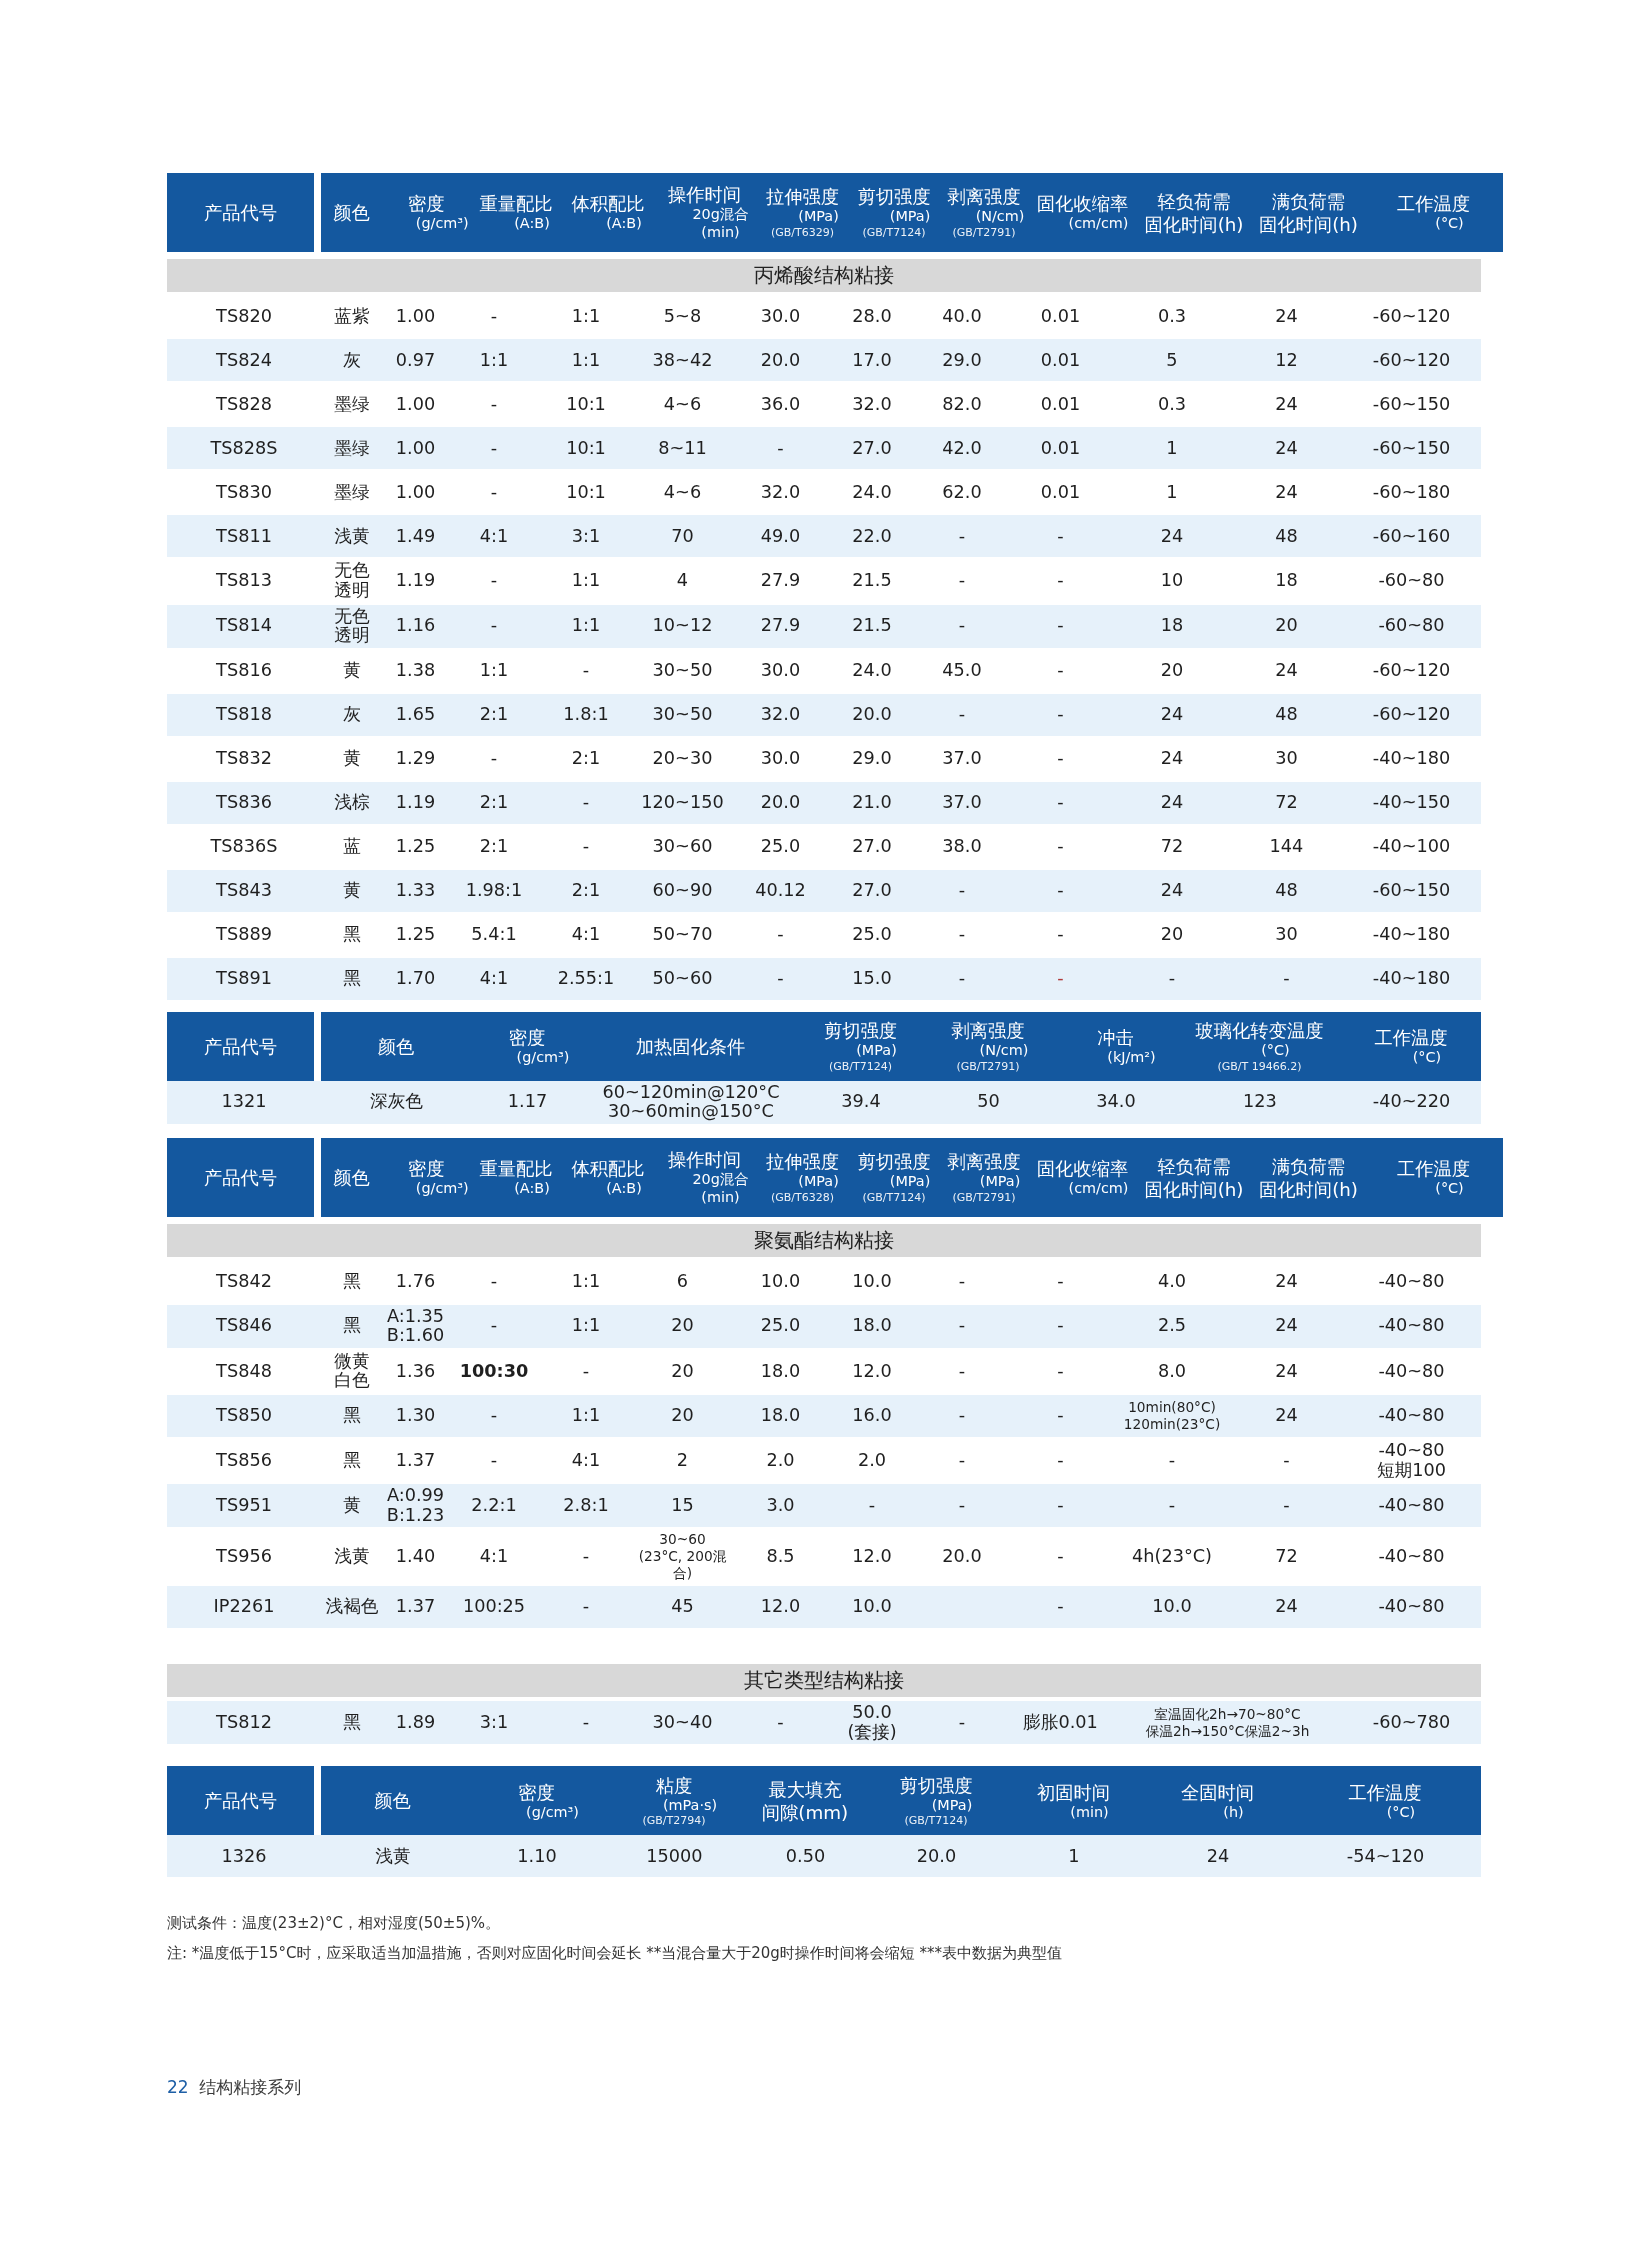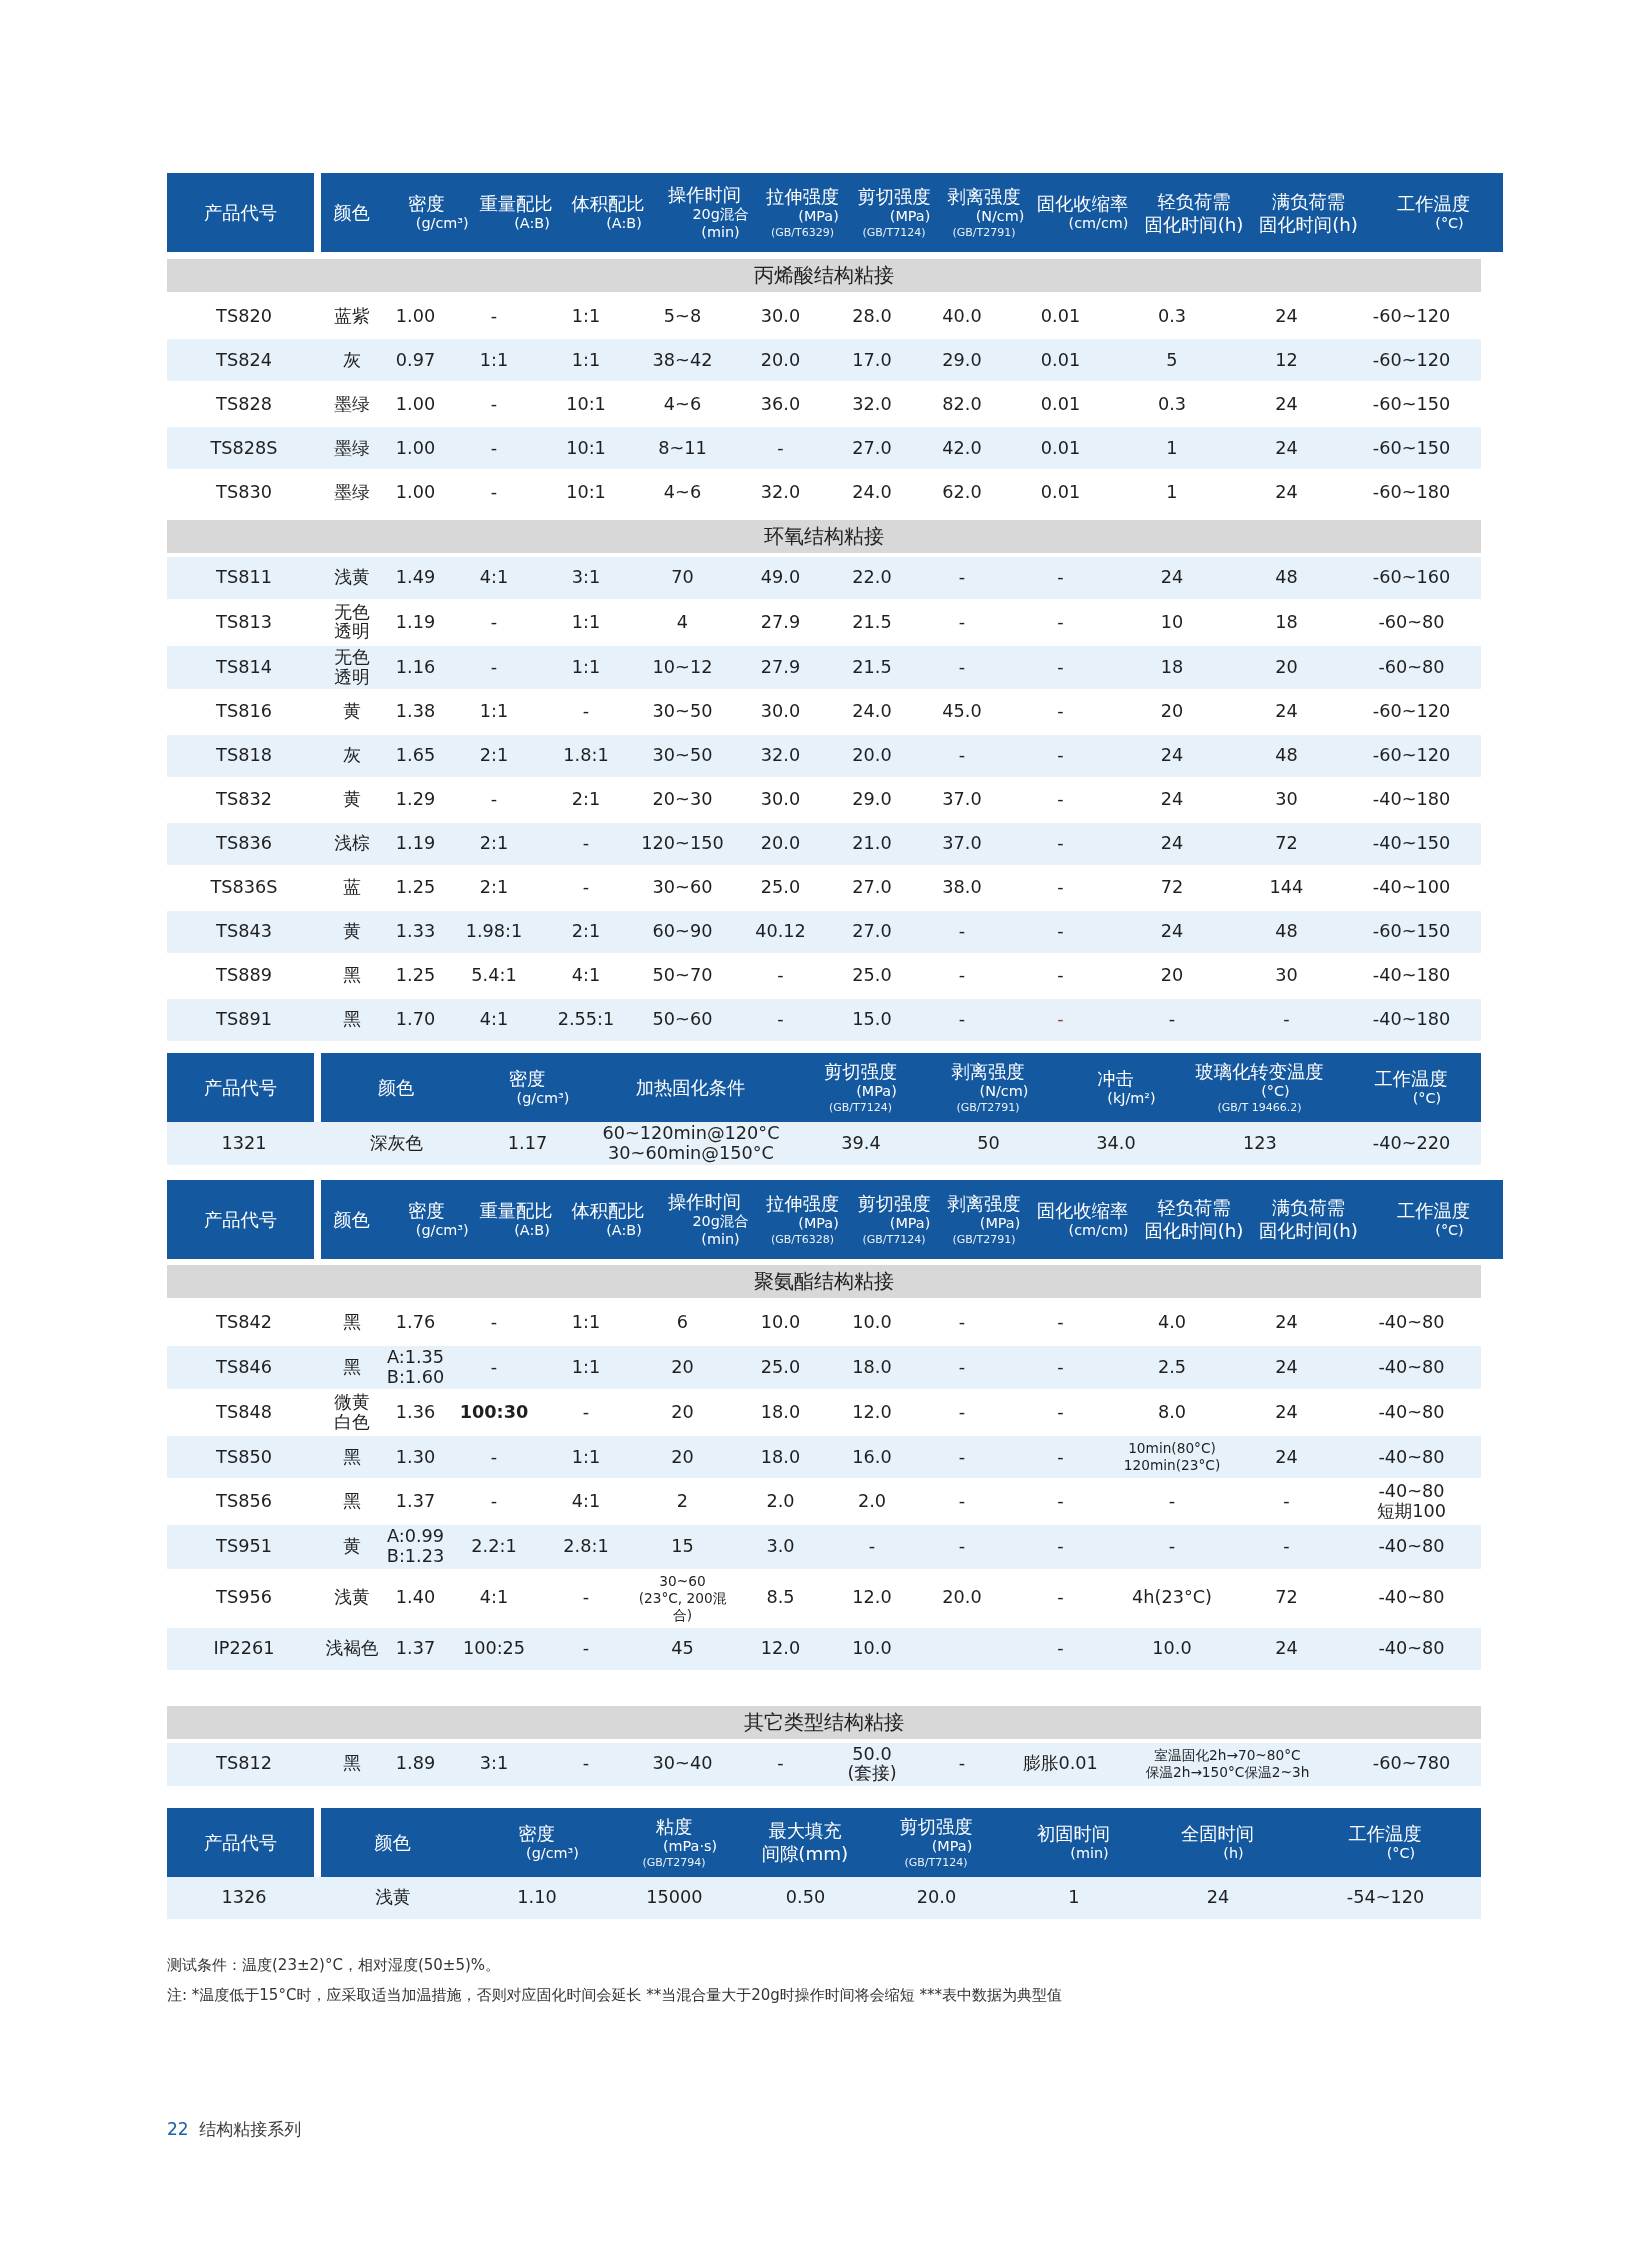--- a/index.html
+++ b/index.html
@@ -302,21 +302,20 @@
         <div class="cell" style="flex: 0 0 118px;">
           <div>1</div>
         </div>
         <div class="cell" style="flex: 0 0 111px;">
           <div>24</div>
         </div>
         <div class="cell" style="flex: 0 0 139px;">
           <div>-60~180</div>
         </div>
       </div>
-      <div class="band">环氧结构粘接</div>
       <div class="row alt">
         <div class="cell" style="flex: 0 0 154px;">
           <div>TS811</div>
         </div>
         <div class="cell" style="flex: 0 0 62px;">
           <div>浅黄</div>
         </div>
         <div class="cell" style="flex: 0 0 65px;">
           <div>1.49</div>
         </div>

